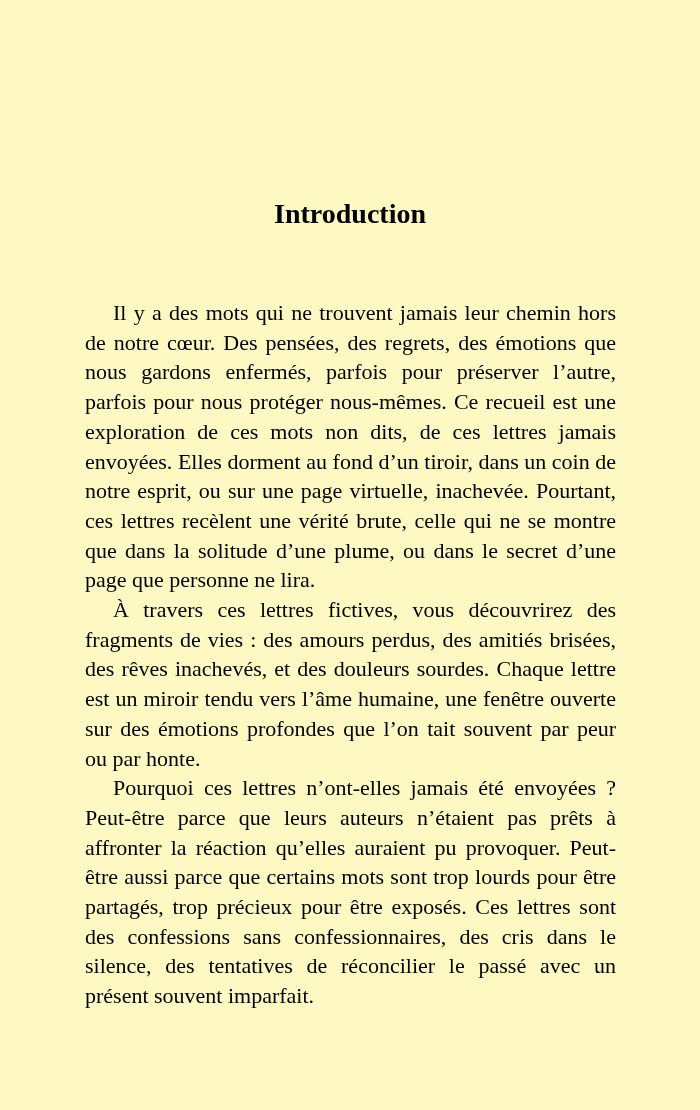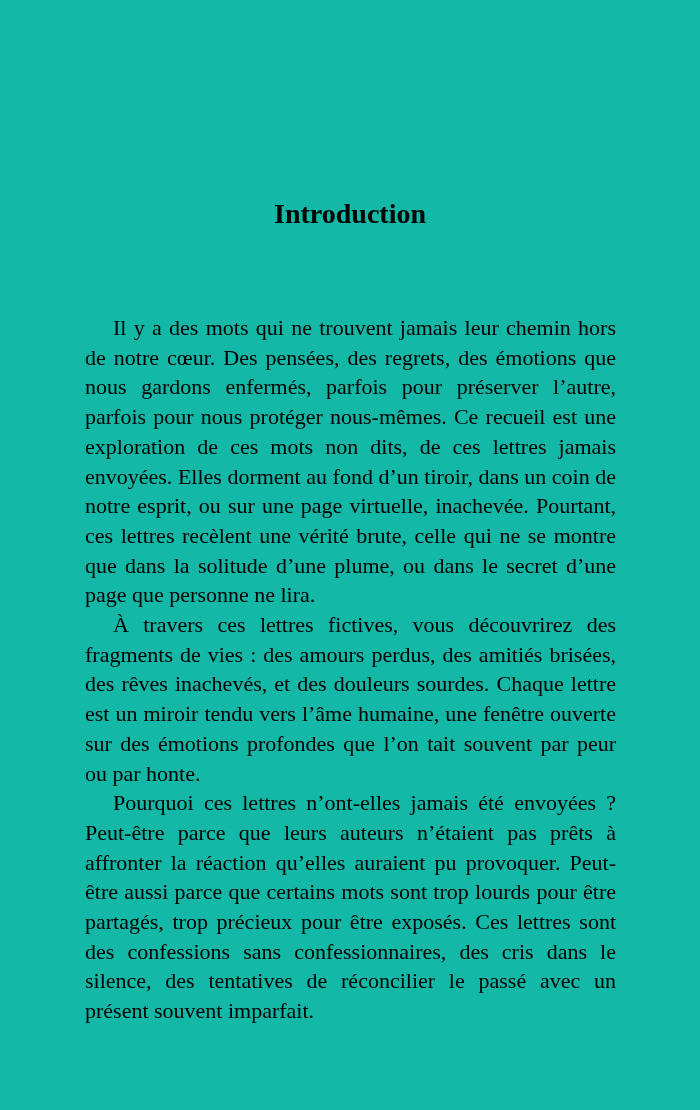--- a/index.html
+++ b/index.html
@@ -4,21 +4,21 @@
 <style>
   html, body {
     margin: 0;
     padding: 0;
     background: #ffffff;
   }
   .page {
     position: relative;
     width: 700px;
     height: 1110px;
-    background: #14b8a6;
+    background: #fef9c3;
     overflow: hidden;
     font-family: "Liberation Serif", "DejaVu Serif", serif;
     color: #000000;
   }
   .chapter-title {
     position: absolute;
     top: 198px;
     left: 0;
     width: 100%;
     margin: 0;
@@ -30,21 +30,20 @@
   }
   .chapter-body {
     position: absolute;
     top: 298px;
     left: 85px;
     width: 531px;
     font-size: 22px;
     line-height: 29.7px;
     text-align: justify;
     color: #000000;
-    margin-top: 15px;
   }
   .chapter-body p {
     margin: 0;
     padding: 0;
     text-indent: 28px;
   }
 </style>
 </head>
 <body>
 

